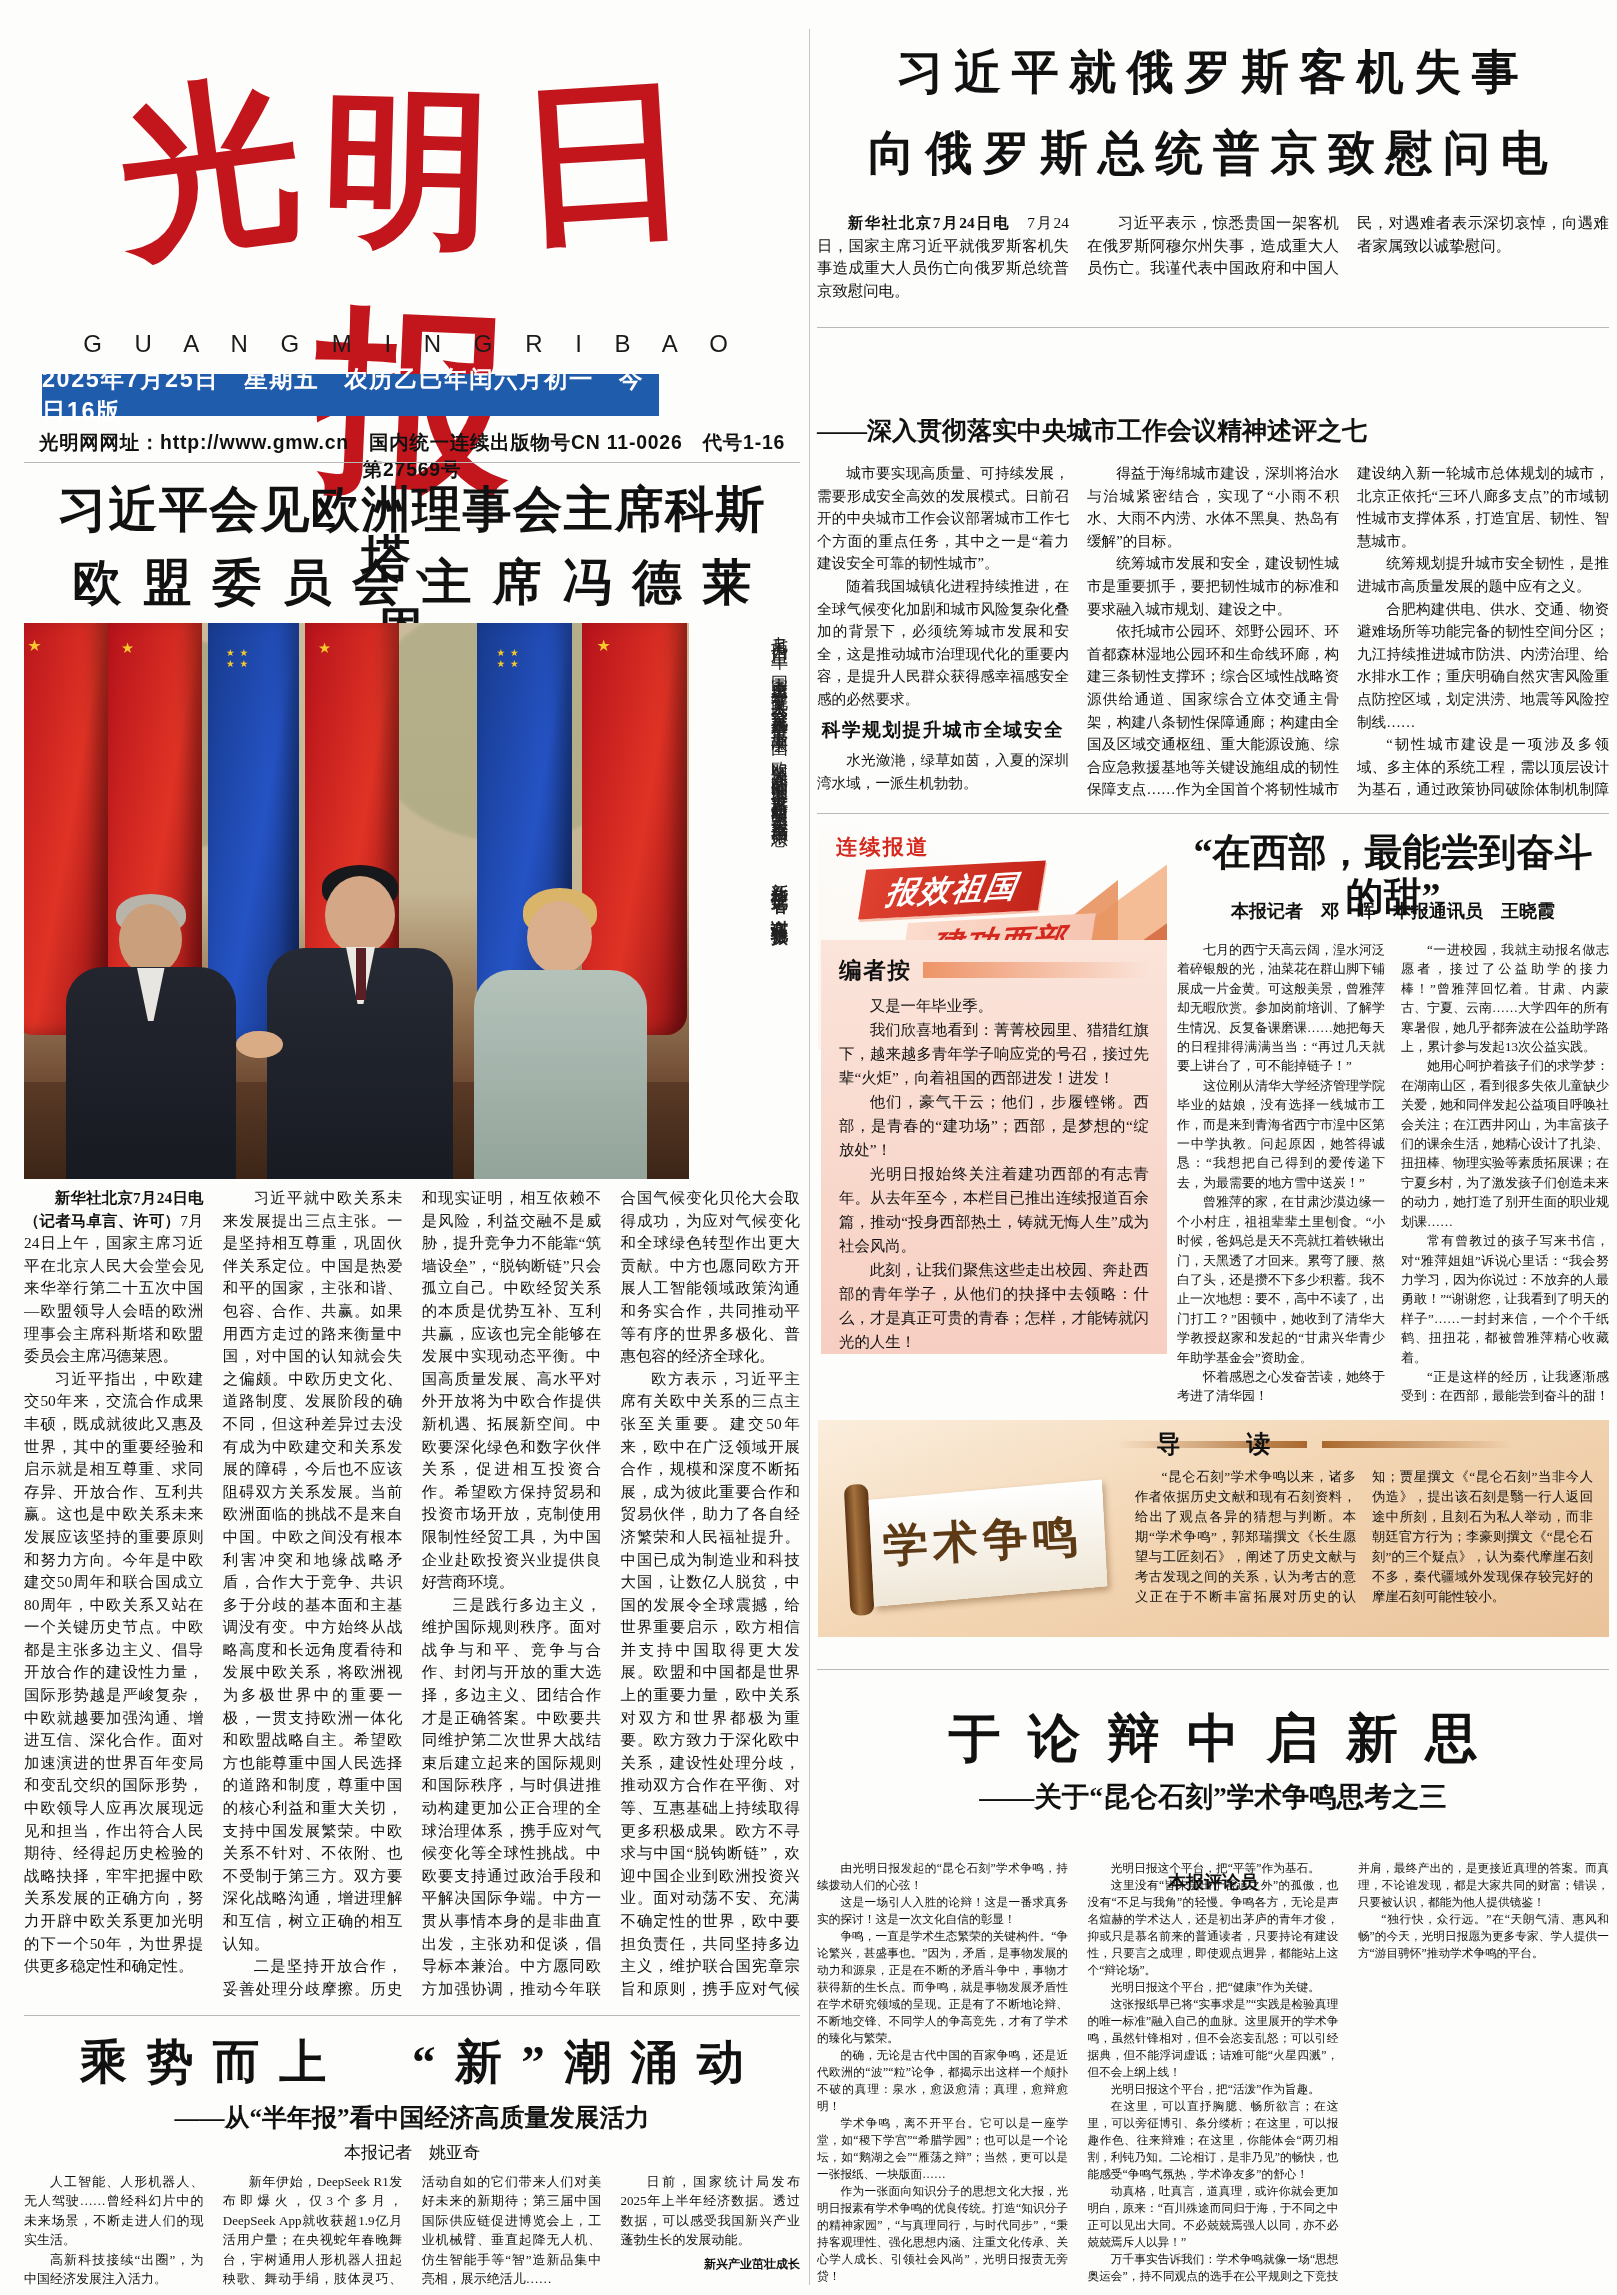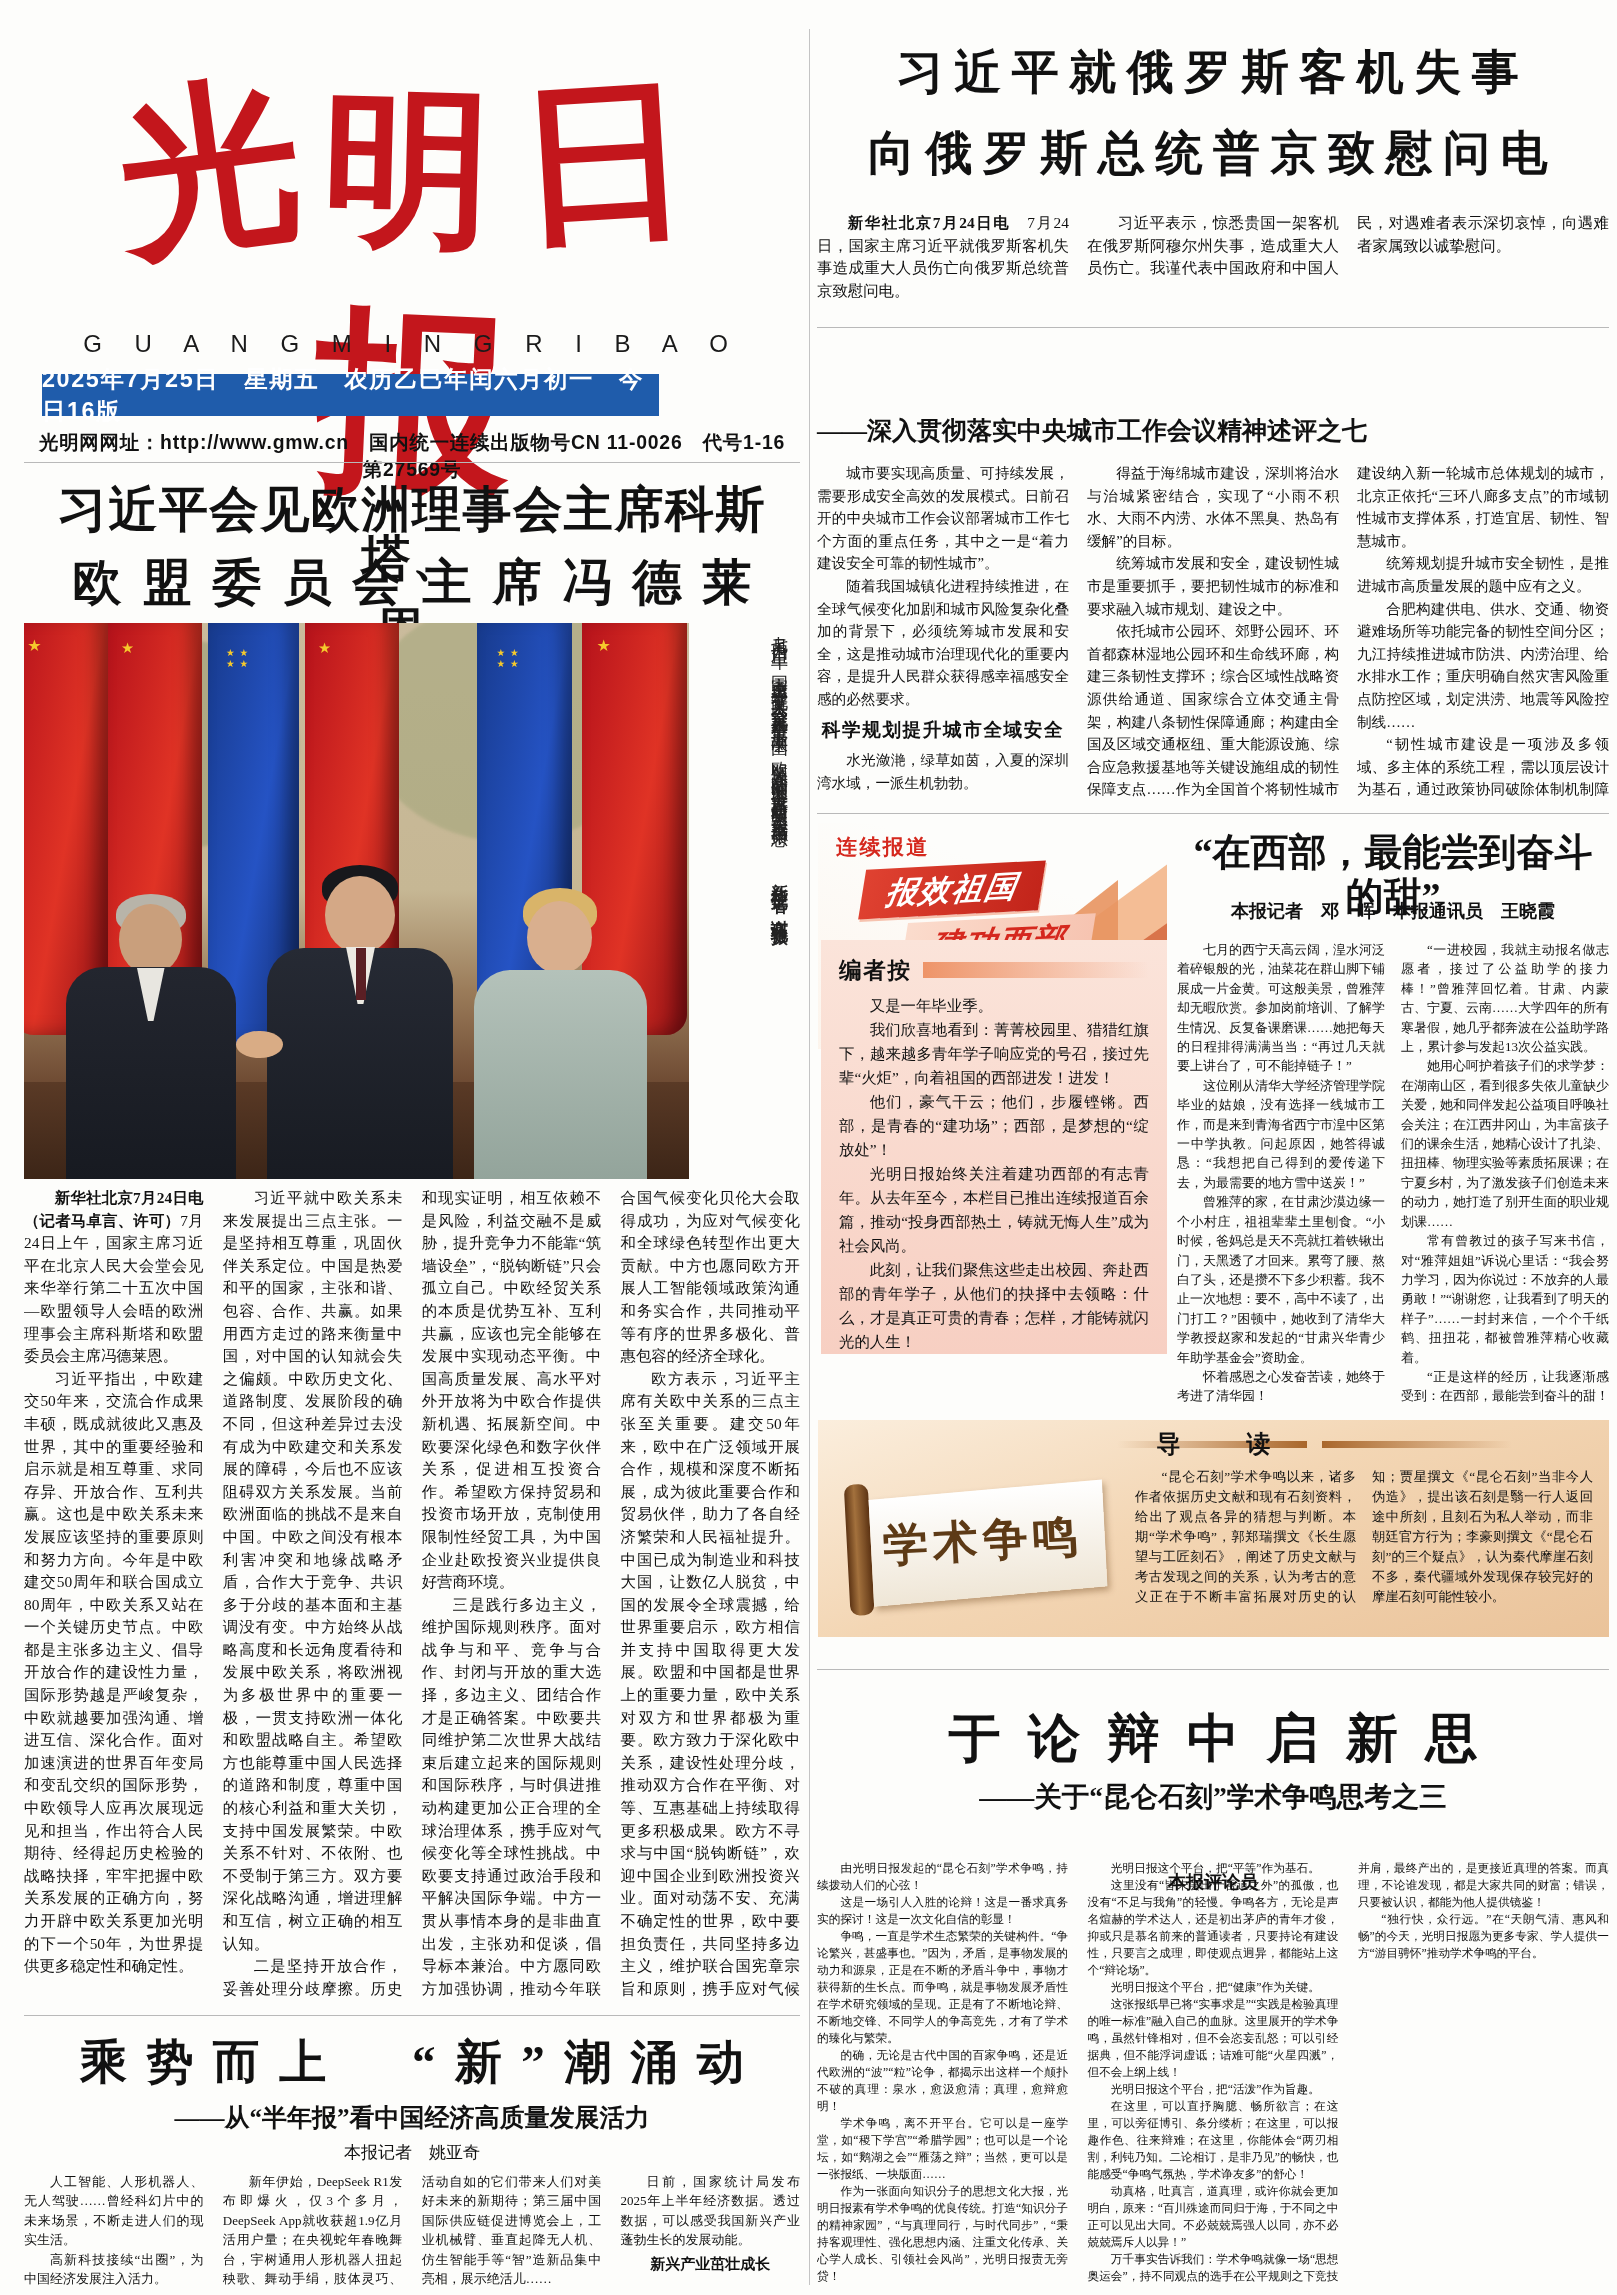--- a/index.html
+++ b/index.html
@@ -52,21 +52,21 @@
   
   .xi-body{left:24px;top:1187px;width:776px;height:815px;column-count:4;column-gap:19.4px;
     font-size:15.4px;line-height:22.6px;}
   
   .eco-h{left:24px;top:2031px;width:776px;text-align:center;font-size:47px;font-weight:bold;
     letter-spacing:19.4px;text-indent:19.4px;}
   .eco-sub{left:24px;top:2101px;width:776px;text-align:center;font-size:25px;font-weight:bold;}
   .eco-by{left:24px;top:2141px;width:776px;text-align:center;font-size:17px;}
   .eco-body{left:24px;top:2172px;width:776px;height:124px;column-count:4;column-gap:19.4px;
     font-size:13px;line-height:19.4px;}
-  .eco-body h3{margin:4.9px 0;text-align:center;font-size:15px;}
+  .eco-body h3{margin:4.9px 0;text-align:right;font-size:12px;}
   
   .cond-h{left:817px;top:31px;width:792px;text-align:center;font-size:47px;font-weight:900;
     line-height:81px;letter-spacing:10.5px;}
   .cond-body{left:817px;top:212px;width:792px;height:108px;column-count:3;column-gap:18px;
     font-size:15.4px;line-height:22.6px;}
   
   .rc-t{left:817px;top:343px;width:792px;text-align:center;font-size:44px;font-weight:bold;letter-spacing:3.2px;}
   .rc-s{left:817px;top:414px;width:792px;font-size:25px;font-weight:bold;}
   .rc-body{left:817px;top:462px;width:792px;height:343px;column-count:3;column-gap:18px;
     font-size:14.6px;line-height:22.6px;}

